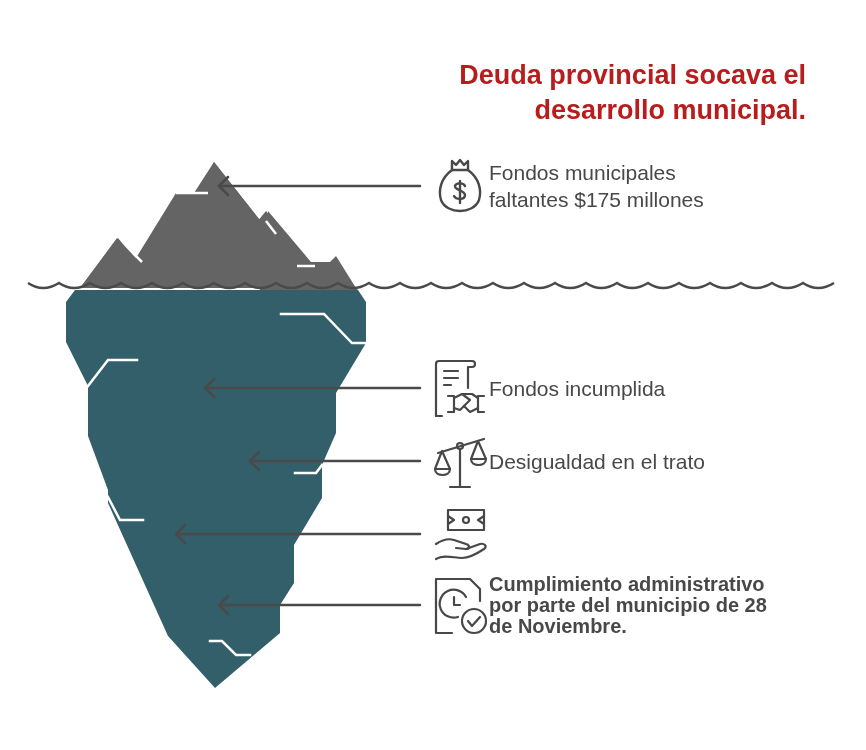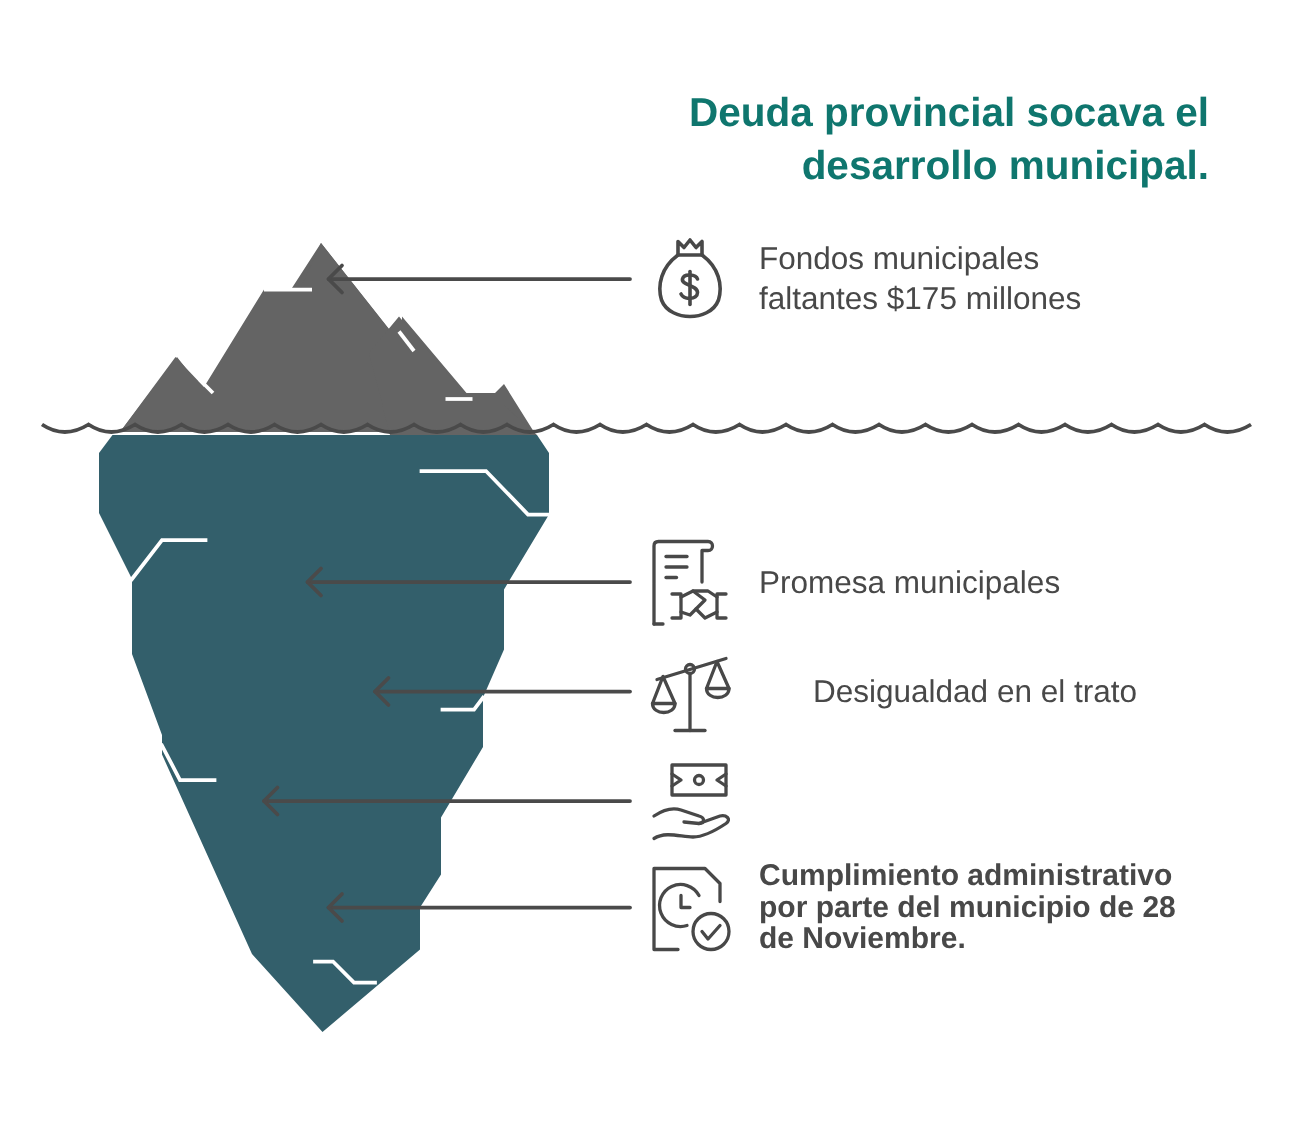--- a/index.html
+++ b/index.html
@@ -1,21 +1,21 @@
 <!DOCTYPE html>
 <html><head>
 <meta charset="utf-8">
 <style>
   html, body { margin: 0; padding: 0; background: #ffffff; }
   body { width: 866px; height: 750px; position: relative; overflow: hidden; font-family: "Liberation Sans", "DejaVu Sans", sans-serif; color: #484848; }
-  .title { position: absolute; right: 60px; top: 58px; width: 420px; text-align: right; font-weight: 700; font-size: 27px; line-height: 35px; color: #0f766e; }
+  .title { position: absolute; right: 60px; top: 58px; width: 420px; text-align: right; font-weight: 700; font-size: 27px; line-height: 35px; color: #b91c1c; }
   svg.art { position: absolute; left: 0; top: 0; }
   .item { position: absolute; display: flex; align-items: center; }
   .item .icon { width: 56px; height: 60px; display: flex; align-items: center; justify-content: center; }
-  .item .label { margin-left: 18px; font-size: 21px; line-height: 27px; color: #484848; }
+  .item .label { margin-left: 1px; font-size: 21px; line-height: 27px; color: #484848; }
   .item .label.bold { font-weight: 700; font-size: 20px; line-height: 21px; }
 </style>
 </head>
 <body>
 
 <div class="title">Deuda provincial socava el desarrollo municipal.</div>
 
 <svg class="art" width="866" height="750" viewBox="0 0 866 750">
 
   <polygon fill="#335f6b" points="75,290 358,290 366,302 366,343 336,393 336,433 322,465 322,498 294,545 294,583 280,605 280,633 254,655 215,688 168,636 108,503 108,490 88,436 88,386 66,342 66,302"></polygon>
@@ -86,24 +86,24 @@
       <line x1="12" y1="13" x2="26" y2="13"></line>
       <line x1="12" y1="20" x2="26" y2="20"></line>
       <line x1="12" y1="27" x2="19" y2="27"></line>
       <path d="M16,38 L22,38 L22,54 L16,54"></path>
       <path d="M22,40 L30,36 L38,42 L32,48 L28,52 L22,50"></path>
       <path d="M30,36 L40,36 L46,40"></path>
       <path d="M52,38 L46,38 L46,54 L52,54"></path>
       <path d="M46,50 L38,54 L32,48"></path>
     </svg>
   </div>
-  <div class="label">Promesa municipales</div>
+  <div class="label">Fondos incumplida</div>
 </div>
 
-<div class="item" style="left:432px; top:431px;gap:36px;">
+<div class="item" style="left:432px; top:431px;">
   <div class="icon">
     <svg width="56" height="60" viewBox="0 0 56 60" fill="none" stroke="#484848" stroke-width="2.2" stroke-linejoin="round" stroke-linecap="round">
       <line x1="6" y1="22" x2="52" y2="8"></line>
       <circle cx="28" cy="15" r="3"></circle>
       <line x1="28" y1="18" x2="28" y2="56"></line>
       <line x1="18" y1="56" x2="38" y2="56"></line>
       <path d="M10,20 L3,38 L18,38 Z"></path>
       <path d="M3,38 C3,46 18,46 18,38"></path>
       <path d="M46,10 L39,28 L54,28 Z"></path>
       <path d="M39,28 C39,36 54,36 54,28"></path>

